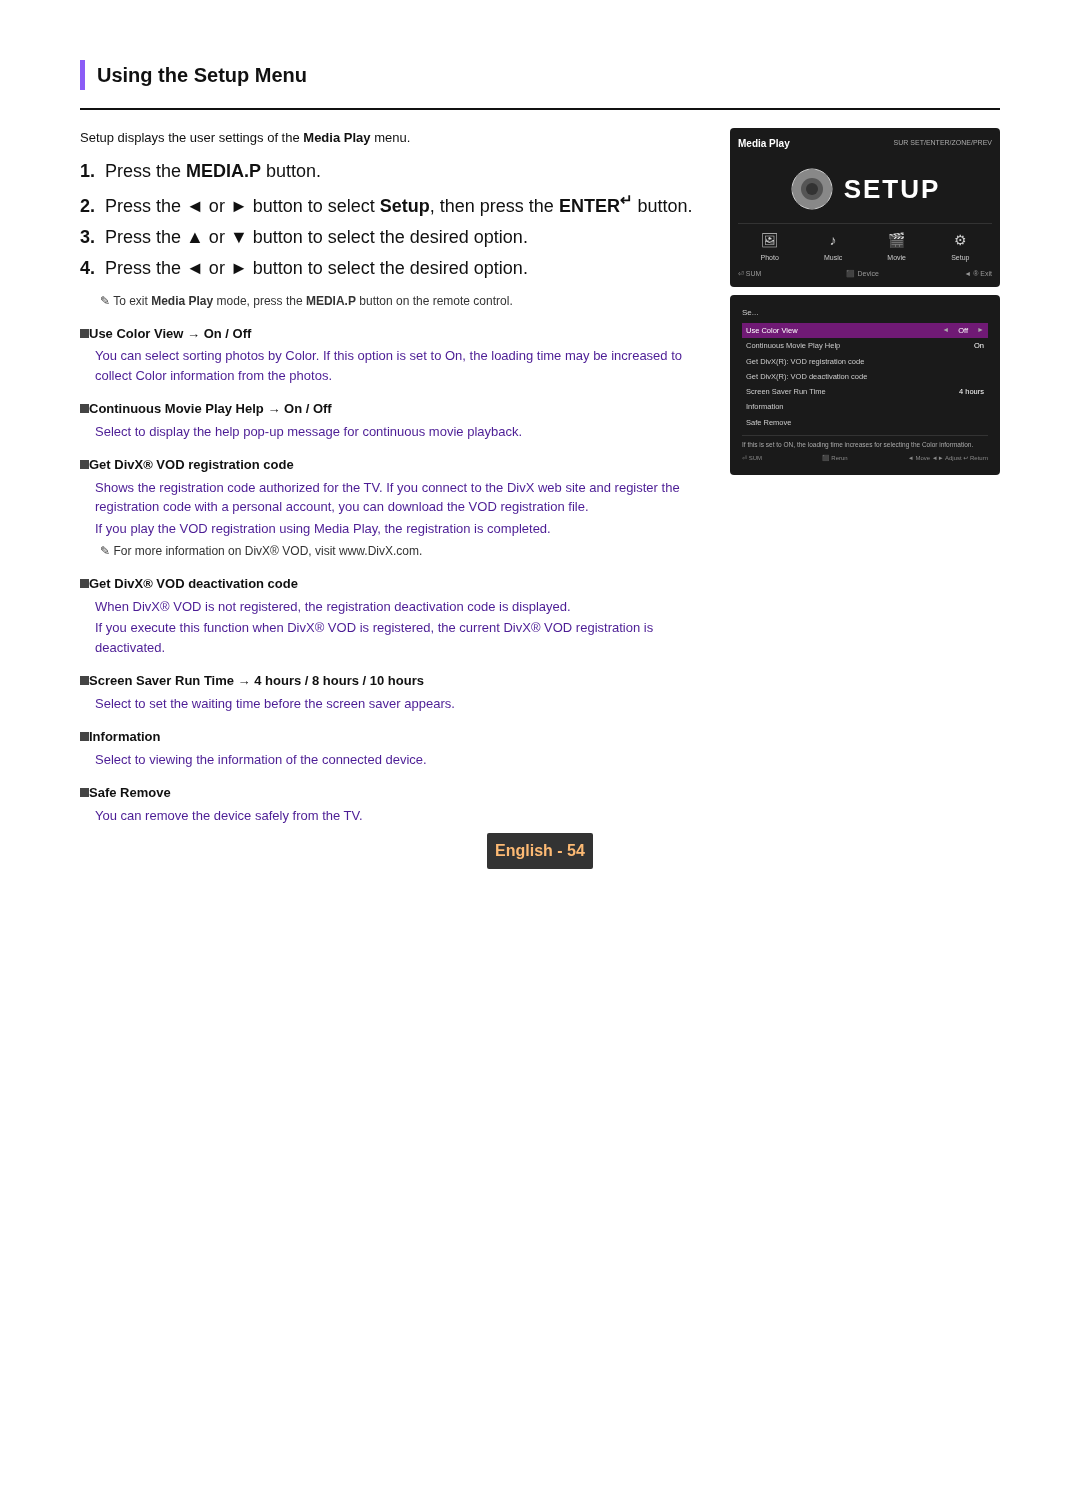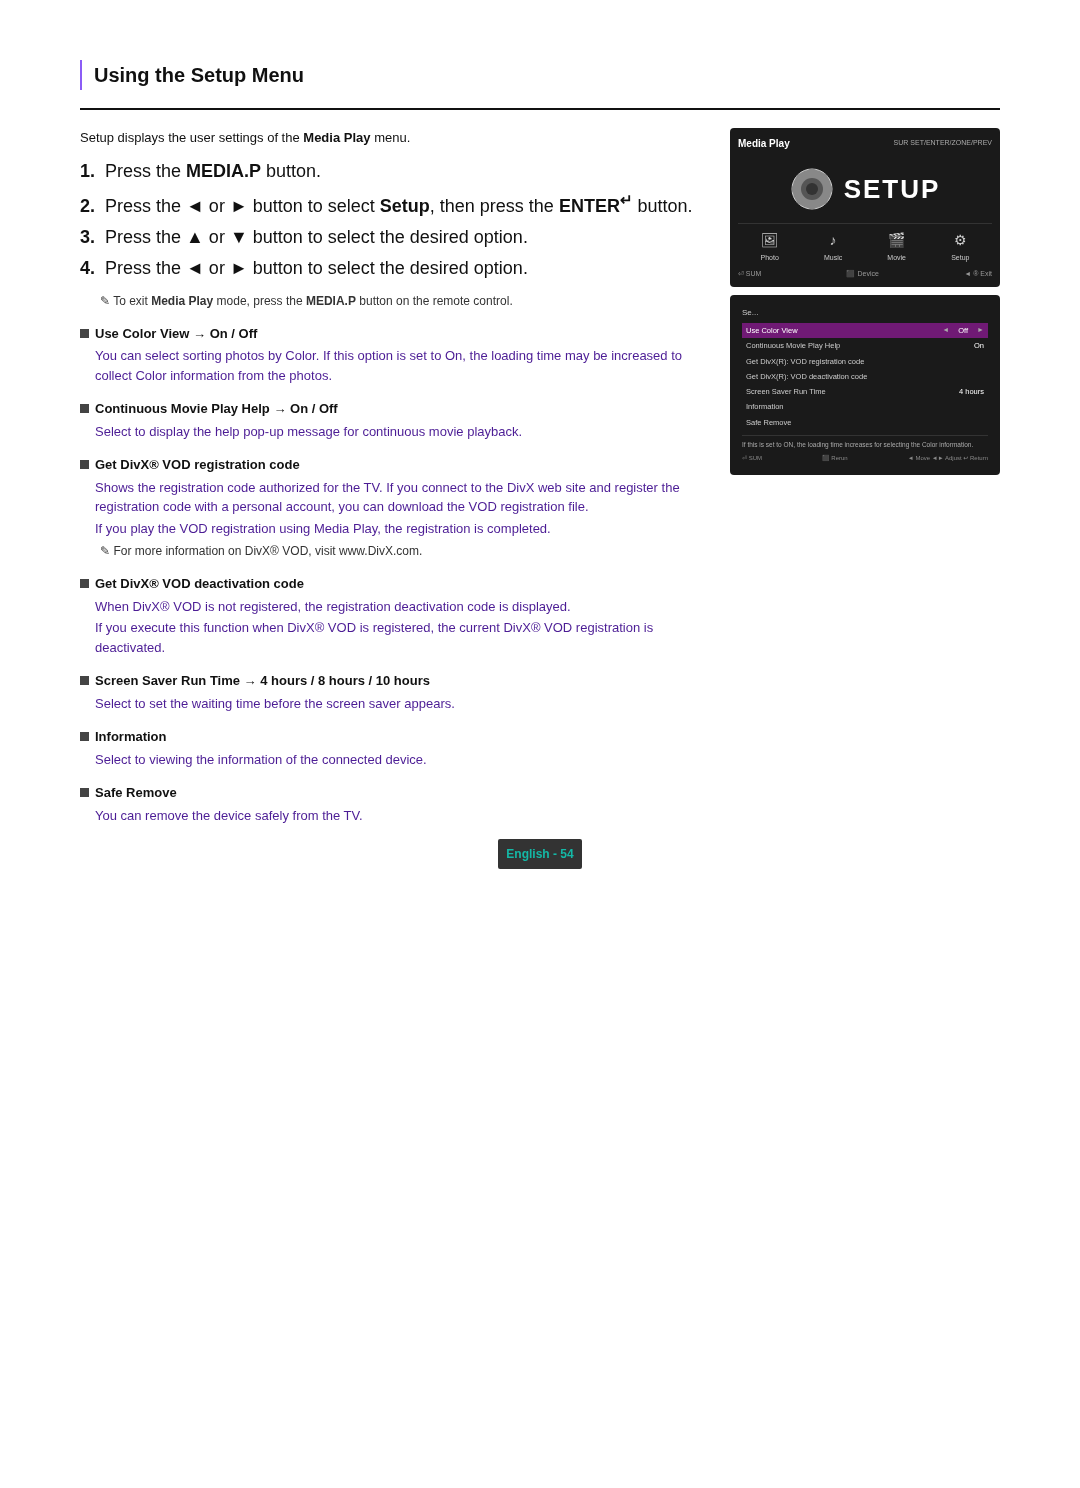--- a/index.html
+++ b/index.html
@@ -14,21 +14,21 @@
       position: relative;
     }
     .page {
       padding: 60px 80px 80px 80px;
       position: relative;
     }
     .section-title {
       font-size: 20px;
       font-weight: bold;
       color: #111;
-      border-left: 2px solid #8b5cf6;
+      border-left: 5px solid #8b5cf6;
       padding-left: 12px;
       margin-bottom: 18px;
     }
     .content-area {
       display: flex;
       gap: 20px;
       align-items: flex-start;
     }
     .main-text {
       flex: 1;
@@ -61,21 +61,20 @@
     }
     .bullet-section {
       margin-top: 14px;
       margin-bottom: 4px;
     }
     .bullet-heading {
       font-weight: bold;
       font-size: 13px;
       display: flex;
       align-items: center;
-      gap: 6px;
       margin-bottom: 3px;
     }
     .bullet-sq {
       display: inline-block;
       width: 9px;
       height: 9px;
       background: #444;
       flex-shrink: 0;
     }
     .bullet-body {
@@ -205,23 +204,23 @@
       position: absolute;
       bottom: 40px;
       left: 0;
       right: 0;
       display: flex;
       justify-content: center;
       align-items: center;
     }
     .footer-box {
       background: #333;
-      color: #14b8a6;
+      color: #fdba74;
       padding: 6px 8px;
-      font-size: 12px;
+      font-size: 16px;
       font-weight: bold;
       border-radius: 2px;
     }
     hr.top-rule {
       border: none;
       border-top: 2px solid #111;
       margin-bottom: 18px;
     }
   </style>
 </head>

